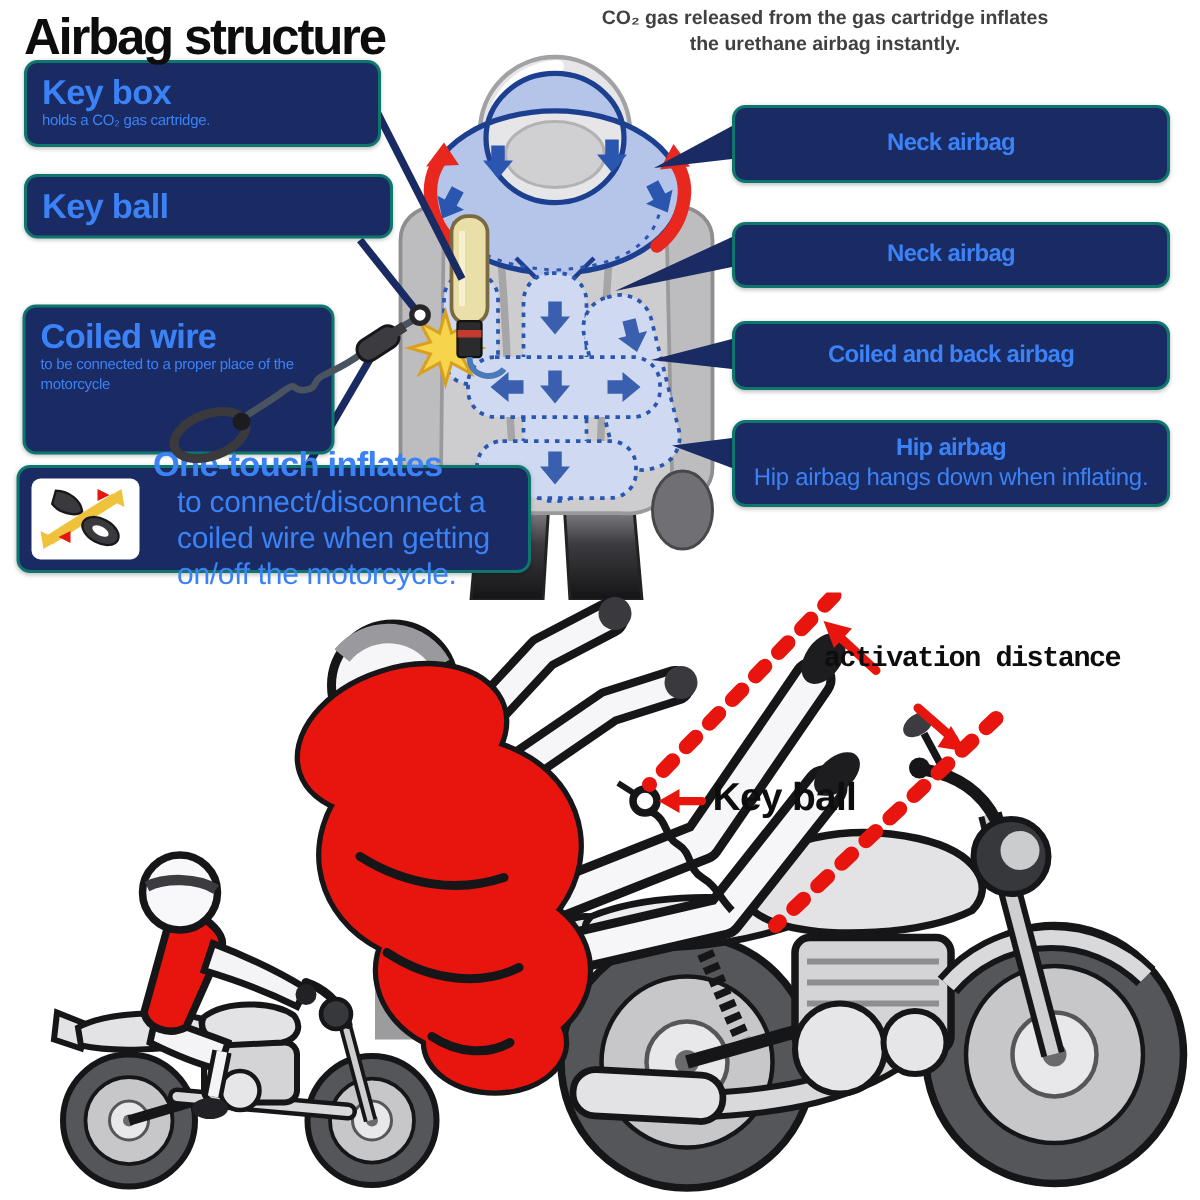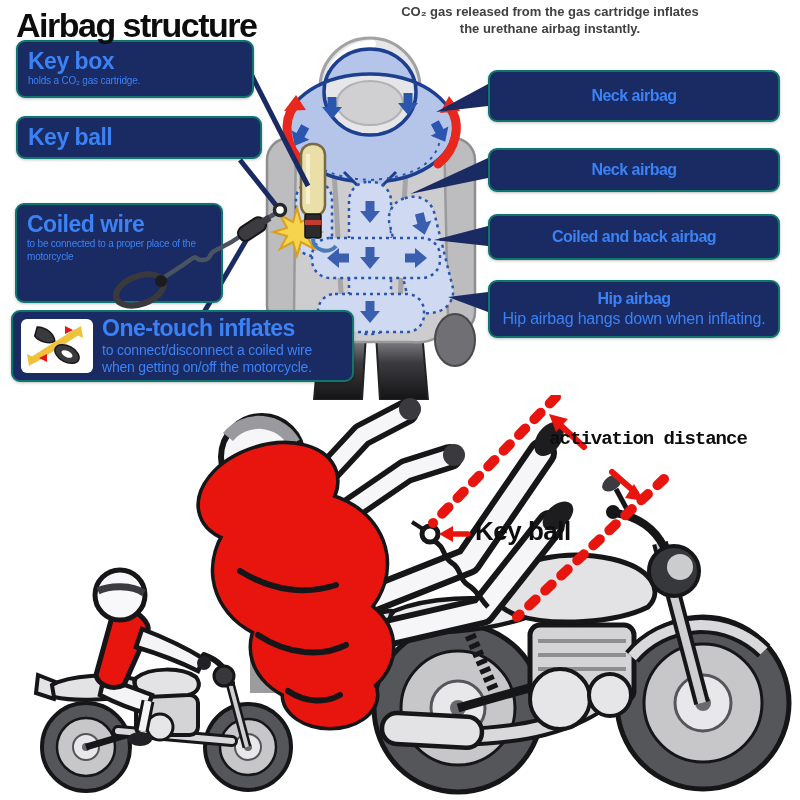--- a/index.html
+++ b/index.html
@@ -18,21 +18,21 @@
   .left-callout{padding:7px 10px 8px 10px;}
   .co-heading{font-size:23px;font-weight:bold;line-height:1.06;letter-spacing:-0.5px;}
   .co-body{font-size:10px;line-height:1.26;letter-spacing:-0.2px;margin-top:2px;}
   #cb-keybox{left:16px;top:40px;width:238px;}
   #cb-keyball{left:16px;top:116px;width:246px;}
   #cb-coiledwire{left:15px;top:203px;width:208px;min-height:100px;}
   #cb-onetouch{left:11px;top:310px;width:343px;height:72px;display:flex;align-items:center;padding:5px 8px;}
   .icon-panel{width:72px;height:54px;background:#fff;border-radius:6px;flex:0 0 auto;margin-right:9px;
               display:flex;align-items:center;justify-content:center;}
   .onetouch-text{flex:1;}
-  .onetouch-text .co-body{font-size:14px;line-height:1.2;}
+  .onetouch-text .co-body{font-size:20px;line-height:1.2;margin-left:16px;}
   .right-callout{left:488px;width:292px;display:flex;flex-direction:column;align-items:center;
                  justify-content:center;text-align:center;}
   .right-callout .co-heading{font-size:16px;letter-spacing:-0.5px;line-height:1;}
   .right-callout .co-body{font-size:16px;margin-top:3px;line-height:1.1;}
   #cb-neck{top:70px;height:52px;}
   #cb-chest{top:148px;height:44px;}
   #cb-sides{top:214px;height:46px;}
   #cb-hip{top:280px;height:58px;}
   .activation-label{position:absolute;left:512px;top:428px;width:272px;text-align:center;
                     font-size:19px;font-weight:bold;letter-spacing:-1px;color:#0d0d0d;z-index:4;font-family:Liberation Mono, monospace;}

